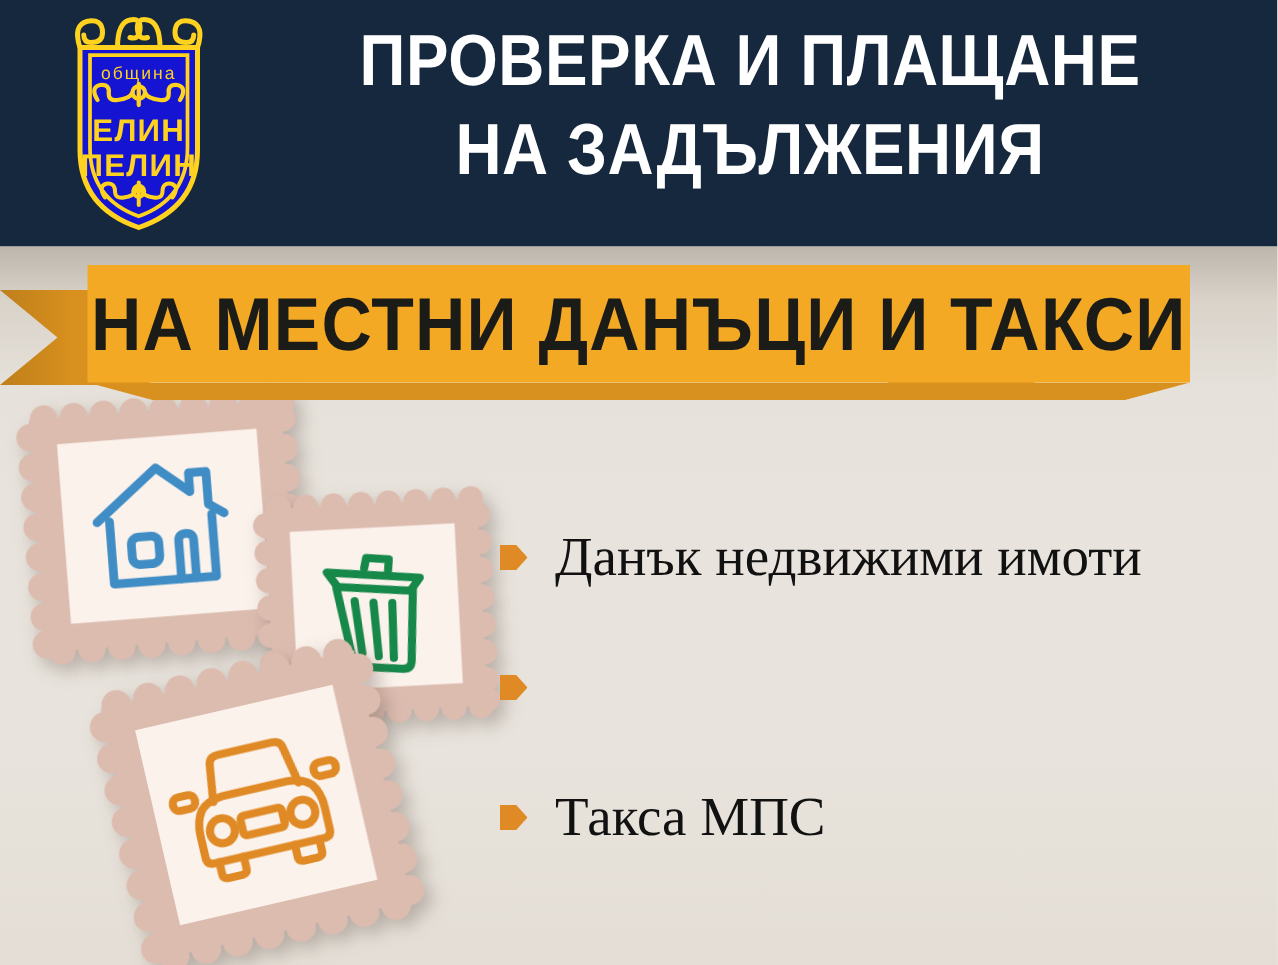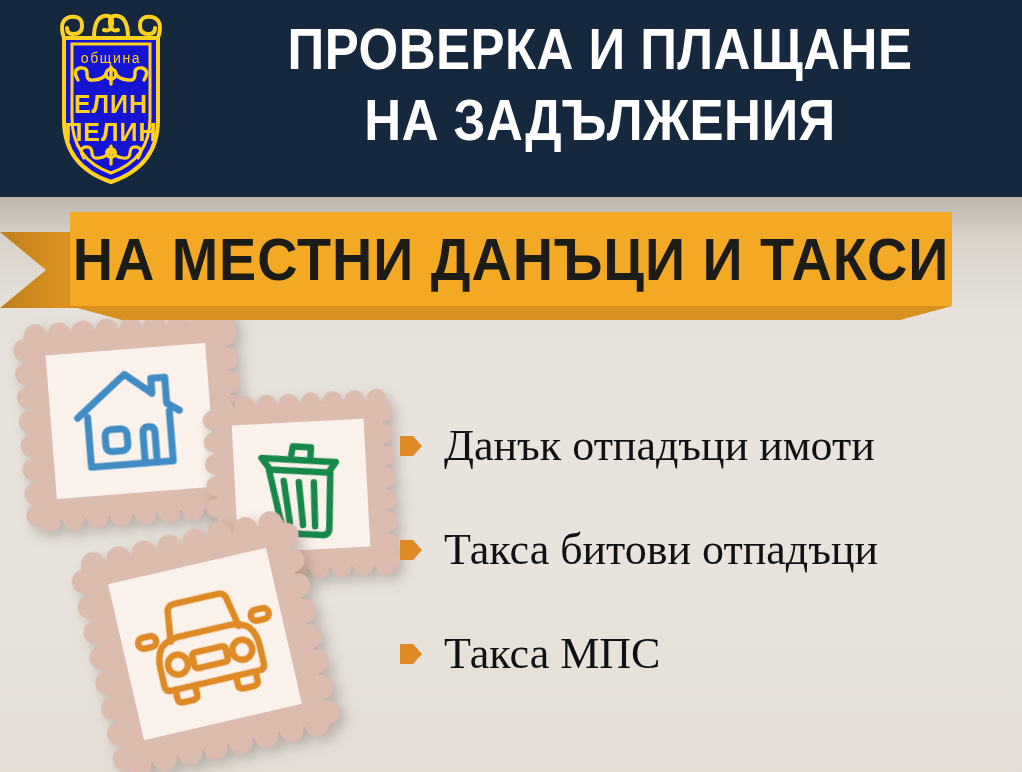--- a/index.html
+++ b/index.html
@@ -329,30 +329,29 @@
   </div>
 
   <div class="list">
 
     <div class="list-item">
       <span class="bullet">
         <svg viewBox="0 0 22 26" width="22" height="26" xmlns="http://www.w3.org/2000/svg">
           <path d="M0 3 L13 3 L22 13 L13 23 L0 23 Z" fill="#e08a26"></path>
         </svg>
       </span>
-      <span class="list-label">Данък отпадъци имоти</span>
+      <span class="list-label">Данък недвижими имоти</span>
     </div>
 
     <div class="list-item">
       <span class="bullet">
         <svg viewBox="0 0 22 26" width="22" height="26" xmlns="http://www.w3.org/2000/svg">
           <path d="M0 3 L13 3 L22 13 L13 23 L0 23 Z" fill="#e08a26"></path>
         </svg>
       </span>
-      <span class="list-label">Такса битови отпадъци</span>
     </div>
 
     <div class="list-item">
       <span class="bullet">
         <svg viewBox="0 0 22 26" width="22" height="26" xmlns="http://www.w3.org/2000/svg">
           <path d="M0 3 L13 3 L22 13 L13 23 L0 23 Z" fill="#e08a26"></path>
         </svg>
       </span>
       <span class="list-label">Такса МПС</span>
     </div>

